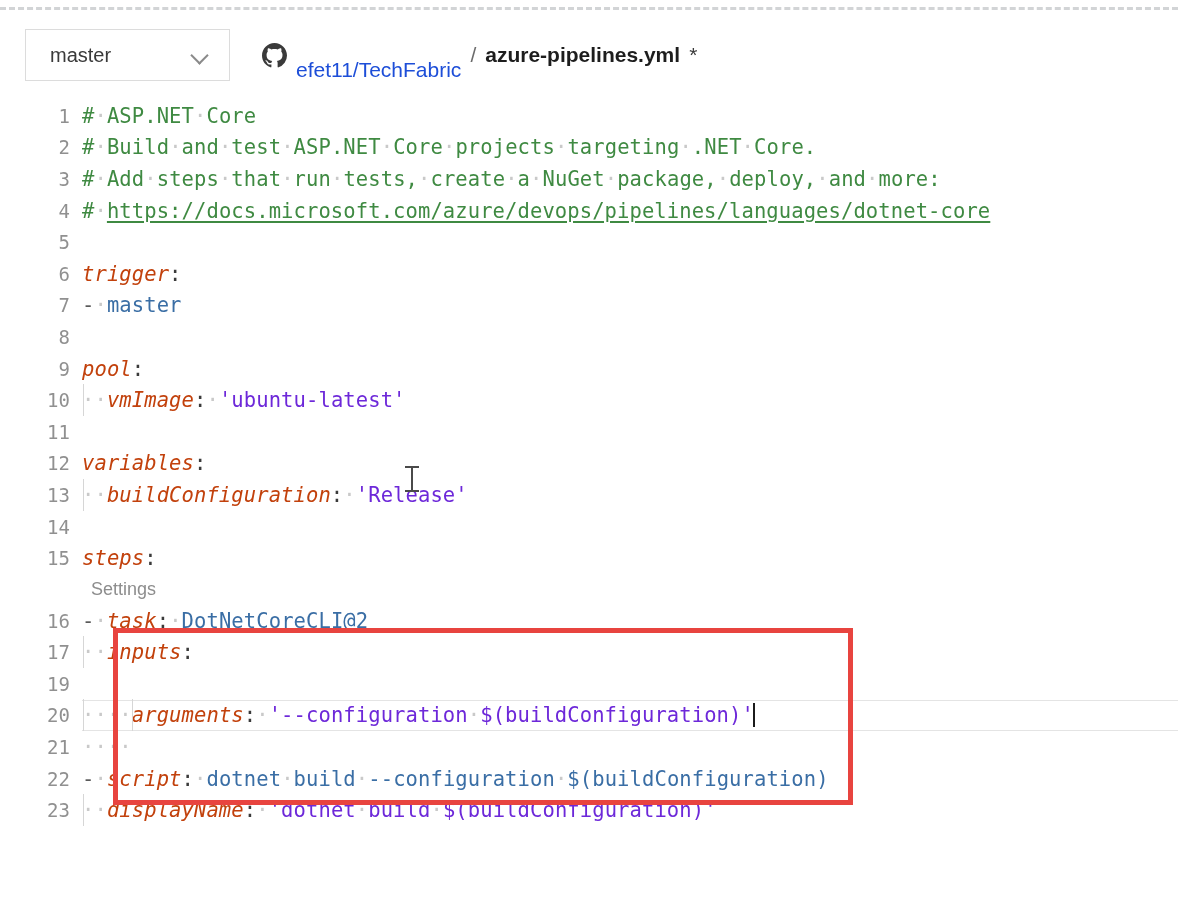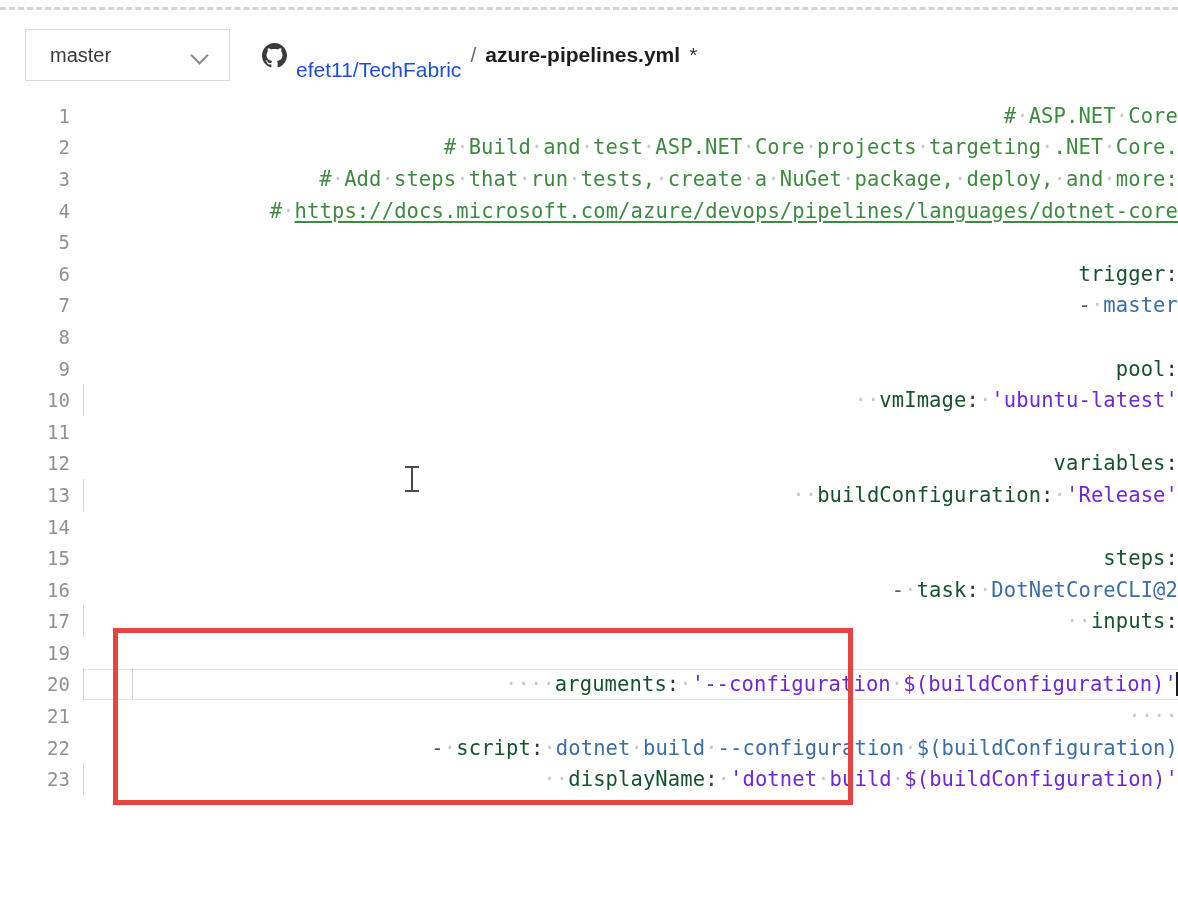--- a/index.html
+++ b/index.html
@@ -130,31 +130,30 @@
     color: #909090;
     font-size: 19px;
     font-family: "DejaVu Sans Mono", monospace;
     user-select: none;
   }
   .code {
     position: relative;
     flex: 1;
     color: #1b1b1b;
     letter-spacing: 0.1px;
-    text-align: right;
   }
 
   
   .t-comment { color: #3f8a42; }
   .t-comment-link {
     color: #3f8a42;
     text-decoration: underline;
     text-underline-offset: 3px;
   }
-  .t-key { color: #14532d; }
+  .t-key { color: #c2410c; font-style: italic; }
   .t-punct { color: #3a3a3a; }
   .t-string { color: #6d28d9; }
   .t-plain { color: #3a6ea5; }
   .t-dash { color: #5a5a5a; }
   .ws-dot { color: #c9c9c9; }
 
   
   .guide {
     position: absolute;
     top: -4px;
@@ -283,20 +282,24 @@
     <div class="line"><span class="ln">6</span><span class="code"><span class="t-key">trigger</span><span class="t-punct">:</span></span></div>
     <div class="line"><span class="ln">7</span><span class="code"><span class="t-dash">-</span><span class="ws-dot">·</span><span class="t-plain">master</span></span></div>
     <div class="line"><span class="ln">8</span><span class="code"></span></div>
     <div class="line"><span class="ln">9</span><span class="code"><span class="t-key">pool</span><span class="t-punct">:</span></span></div>
     <div class="line"><span class="ln">10</span><span class="code"><span class="guide g1"></span><span class="ws-dot">··</span><span class="t-key">vmImage</span><span class="t-punct">:</span><span class="ws-dot">·</span><span class="t-string">'ubuntu-latest'</span></span></div>
     <div class="line"><span class="ln">11</span><span class="code"></span></div>
     <div class="line"><span class="ln">12</span><span class="code"><span class="t-key">variables</span><span class="t-punct">:</span></span></div>
     <div class="line"><span class="ln">13</span><span class="code"><span class="guide g1"></span><span class="ws-dot">··</span><span class="t-key">buildConfiguration</span><span class="t-punct">:</span><span class="ws-dot">·</span><span class="t-string">'Release'</span></span></div>
     <div class="line"><span class="ln">14</span><span class="code"></span></div>
     <div class="line"><span class="ln">15</span><span class="code"><span class="t-key">steps</span><span class="t-punct">:</span></span></div>
+    <div class="codelens">
+      <span class="ln"></span>
+      <span class="codelens-label">Settings</span>
+    </div>
     <div class="line"><span class="ln">16</span><span class="code"><span class="t-dash">-</span><span class="ws-dot">·</span><span class="t-key">task</span><span class="t-punct">:</span><span class="ws-dot">·</span><span class="t-plain">DotNetCoreCLI@2</span></span></div>
     <div class="line"><span class="ln">17</span><span class="code"><span class="guide g1"></span><span class="ws-dot">··</span><span class="t-key">inputs</span><span class="t-punct">:</span></span></div>
     <div class="line"><span class="ln">19</span></div>
     <div class="line"><div class="current-line"></div><span class="ln">20</span><span class="code"><span class="guide g1"></span><span class="guide g2"></span><span class="ws-dot">··</span><span class="ws-dot">··</span><span class="t-key">arguments</span><span class="t-punct">:</span><span class="ws-dot">·</span><span class="t-string">'--configuration</span><span class="ws-dot">·</span><span class="t-string">$(buildConfiguration)'</span><span class="caret"></span></span></div>
     <div class="line"><span class="ln">21</span><span class="code"><span class="ws-dot">····</span></span></div>
     <div class="line"><span class="ln">22</span><span class="code"><span class="t-dash">-</span><span class="ws-dot">·</span><span class="t-key">script</span><span class="t-punct">:</span><span class="ws-dot">·</span><span class="t-plain">dotnet</span><span class="ws-dot">·</span><span class="t-plain">build</span><span class="ws-dot">·</span><span class="t-plain">--configuration</span><span class="ws-dot">·</span><span class="t-plain">$(buildConfiguration)</span></span></div>
     <div class="line"><span class="ln">23</span><span class="code"><span class="guide g1"></span><span class="ws-dot">··</span><span class="t-key">displayName</span><span class="t-punct">:</span><span class="ws-dot">·</span><span class="t-string">'dotnet</span><span class="ws-dot">·</span><span class="t-string">build</span><span class="ws-dot">·</span><span class="t-string">$(buildConfiguration)'</span></span></div>
   </div>
 
 <div class="annotation-box"></div>

